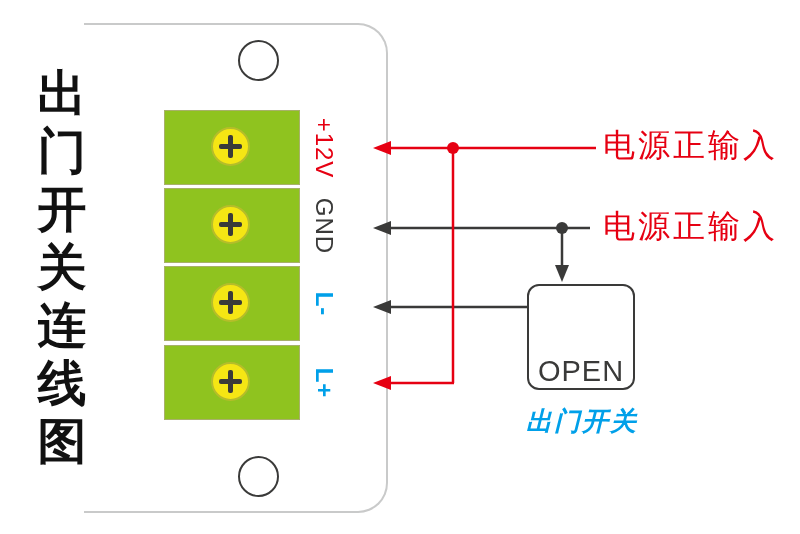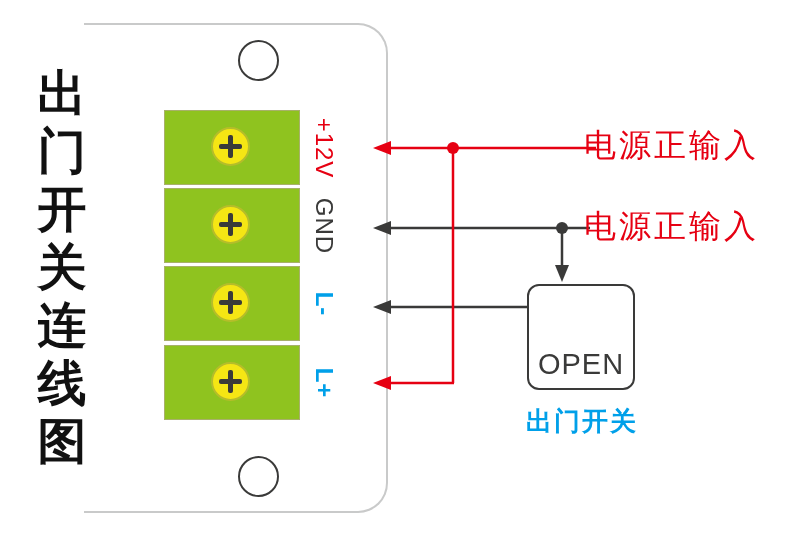--- a/index.html
+++ b/index.html
@@ -52,30 +52,30 @@
   
   .wires{position:absolute;left:0;top:0;width:800px;height:534px;}
   .w-red{stroke:var(--c-red,#e60012);stroke-width:2.5;fill:none;}
   .w-blk{stroke:var(--c-ink,#3a3a39);stroke-width:2.5;fill:none;}
   .f-red{fill:var(--c-red,#e60012);stroke:none;}
   .f-blk{fill:var(--c-ink,#3a3a39);stroke:none;}
   
   .open-box{
     position:absolute;left:527px;top:284px;width:108px;height:106px;box-sizing:border-box;
     border:2.5px solid var(--c-ink,#3a3a39);border-radius:12px;background:#fff;
-    display:flex;align-items:flex-end;justify-content:center;padding-bottom:7px;
+    display:flex;align-items:flex-end;justify-content:center;
   }
   .open-box span{font-size:29px;color:var(--c-ink,#3a3a39);letter-spacing:1px;}
   .open-caption{
     position:absolute;left:522px;top:404px;width:120px;text-align:center;
-    font-size:26px;font-weight:bold;color:var(--c-blue,#00a0e9);letter-spacing:2px;
+    font-size:26px;font-weight:bold;color:var(--c-blue,#00a0e9);letter-spacing:2px;font-style:italic;
   }
   
   .io-label{
-    position:absolute;left:584px;white-space:nowrap;
+    position:absolute;left:603px;white-space:nowrap;
     font-family:"DejaVu Serif",serif;font-size:32px;line-height:34px;
     color:var(--c-red,#e60012);letter-spacing:3px;
   }
   .io-label.pos{top:128px;}
   .io-label.neg{top:209px;}
 </style>
 </head>
 <body>
 
 <div class="stage">

